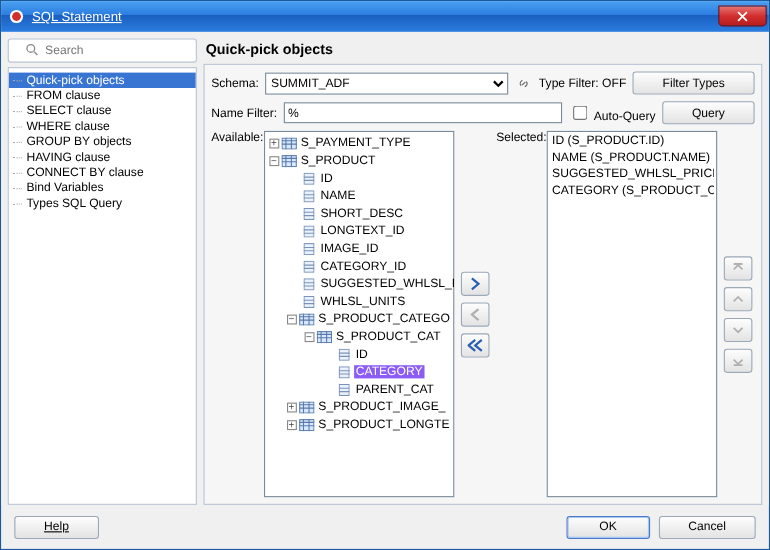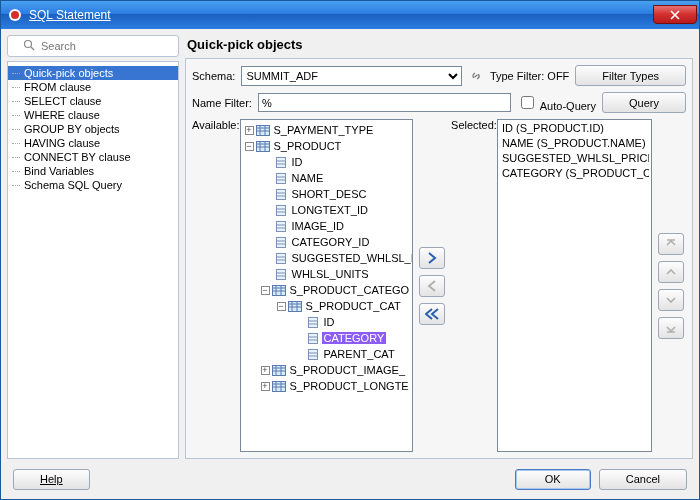--- a/index.html
+++ b/index.html
@@ -233,21 +233,21 @@
       </div>
       <div class="navbox" id="navbox">
           <div class="nav-item sel">Quick-pick objects</div>
           <div class="nav-item">FROM clause</div>
           <div class="nav-item">SELECT clause</div>
           <div class="nav-item">WHERE clause</div>
           <div class="nav-item">GROUP BY objects</div>
           <div class="nav-item">HAVING clause</div>
           <div class="nav-item">CONNECT BY clause</div>
           <div class="nav-item">Bind Variables</div>
-          <div class="nav-item">Schema SQL Query</div>
+          <div class="nav-item">Types SQL Query</div>
         </div>
     </div>
 
     <div class="rightcol">
       <div class="section-title">Quick-pick objects</div>
       <div class="panel">
 
         <div class="row">
           <label>Schema:</label>
           <select class="schema">

